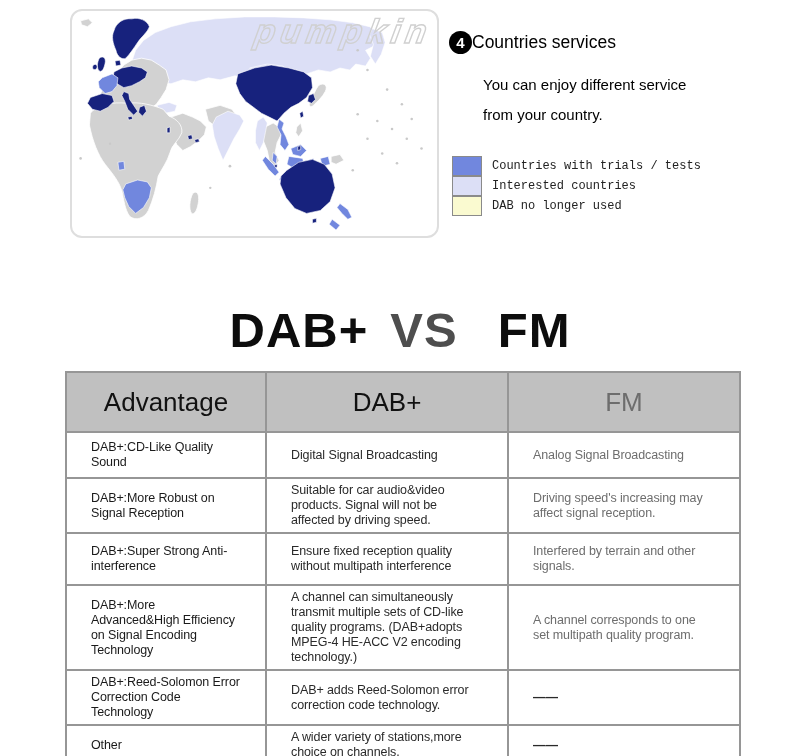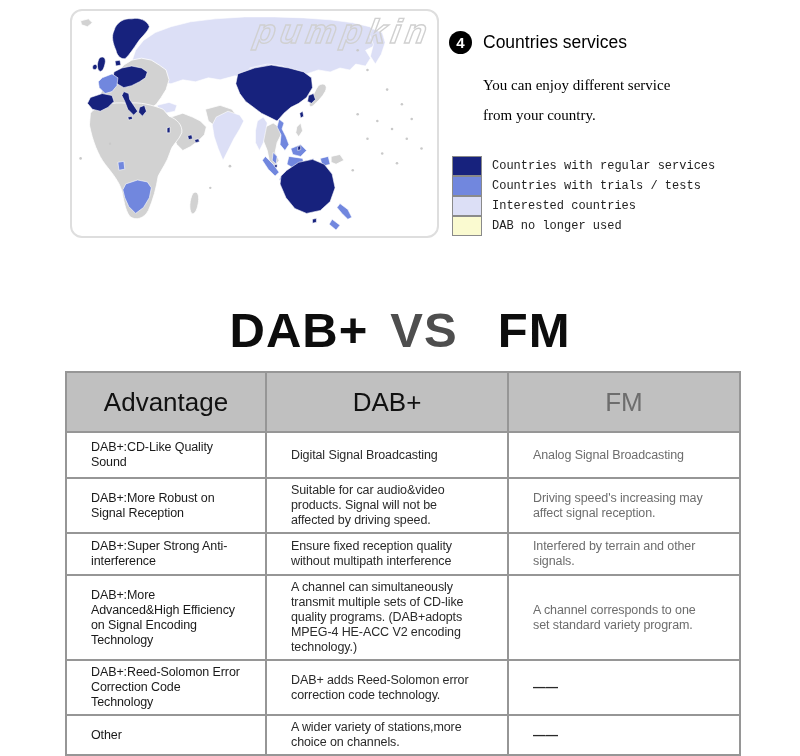--- a/index.html
+++ b/index.html
@@ -28,22 +28,22 @@
   }
 
   
   .info { position:absolute; left:449px; top:31px; width:330px; }
   .info-header { display:flex; align-items:center; }
   .badge {
     width:23px; height:23px; border-radius:50%; background:#000; color:#fff;
     font-size:15px; font-weight:bold; display:flex; align-items:center; justify-content:center;
     flex:0 0 23px;
   }
-  .info-title { font-size:17.5px; color:#000; margin-left:11px; }
-  .info-desc { margin:16px 0 0 34px; font-size:15px; color:#000; line-height:30px;font-family:Liberation Serif, serif; }
+  .info-title { font-size:17.5px; color:#000; }
+  .info-desc { margin:16px 0 0 34px; font-size:15px; color:#000; line-height:30px; }
   .legend { margin:26px 0 0 3px; }
   .legend-row { display:flex; align-items:center; height:20px; }
   .swatch { width:30px; height:20px; border:1px solid #8a8a8a; flex:0 0 30px; }
   .legend-label {
     margin-left:10px; font-family:"Liberation Mono", monospace;
     font-size:12px; color:#222; white-space:nowrap;
   }
 
   
   .vs-title {
@@ -66,21 +66,21 @@
   }
   table.cmp thead th.fm { color:var(--fm_text); }
   table.cmp tbody td {
     font-size:12.5px; line-height:15px; letter-spacing:-0.1px;
     vertical-align:middle; padding:4px 24px; background:#fff;
   }
   td.adv { color:#1a1a1a; font-size:13px; }
   td.dab { color:#2a2a2a; padding-left:8px; }
   td.fm  { color:var(--fm_text); padding-left:10px; }
   td.dash-cell { font-size:15px; font-weight:600; letter-spacing:-2px; color:#2a2a2a; }
-  tr.r0 { height:46px; } tr.r1 { height:48px; } tr.r2 { height:42px; }
+  tr.r0 { height:46px; } tr.r1 { height:48px; } tr.r2 { height:52px; }
   tr.r3 { height:84px; } tr.r4 { height:40px; } tr.r5 { height:40px; }
 </style>
 </head>
 <body>
 
 <div id="screen">
 
   <div class="map-box">
     <svg viewBox="0 0 370 229">
 
@@ -189,24 +189,20 @@
     <div class="info-header">
       <div class="badge">4</div>
       <div class="info-title">Countries services</div>
     </div>
     <div class="info-desc">
       <div>You can enjoy different service</div>
       <div>from your country.</div>
     </div>
     <div class="legend">
       <div class="legend-row">
-        <span class="swatch" style="background: rgb(23, 34, 125);"></span>
-        <span class="legend-label">Countries with regular services</span>
-      </div>
-      <div class="legend-row">
         <span class="swatch" style="background: rgb(113, 135, 222);"></span>
         <span class="legend-label">Countries with trials / tests</span>
       </div>
       <div class="legend-row">
         <span class="swatch" style="background: rgb(220, 223, 246);"></span>
         <span class="legend-label">Interested countries</span>
       </div>
       <div class="legend-row">
         <span class="swatch" style="background: rgb(250, 250, 208);"></span>
         <span class="legend-label">DAB no longer used</span>
@@ -243,21 +239,21 @@
         <td class="fm">Driving speed's increasing may affect signal reception.</td>
       </tr>
       <tr class="r2">
         <td class="adv">DAB+:Super Strong Anti-interference</td>
         <td class="dab">Ensure fixed reception quality without multipath interference</td>
         <td class="fm">Interfered by terrain and other signals.</td>
       </tr>
       <tr class="r3">
         <td class="adv">DAB+:More Advanced&amp;High Efficiency on Signal Encoding Technology</td>
         <td class="dab">A channel can simultaneously transmit multiple sets of CD-like quality programs. (DAB+adopts MPEG-4 HE-ACC V2 encoding technology.)</td>
-        <td class="fm">A channel corresponds to one set standard variety program.</td>
+        <td class="fm">A channel corresponds to one set multipath quality program.</td>
       </tr>
       <tr class="r4">
         <td class="adv">DAB+:Reed-Solomon Error Correction Code Technology</td>
         <td class="dab">DAB+ adds Reed-Solomon error correction code technology.</td>
         <td class="fm dash-cell">——</td>
       </tr>
       <tr class="r5">
         <td class="adv">Other</td>
         <td class="dab">A wider variety of stations,more choice on channels.</td>
         <td class="fm dash-cell">——</td>

